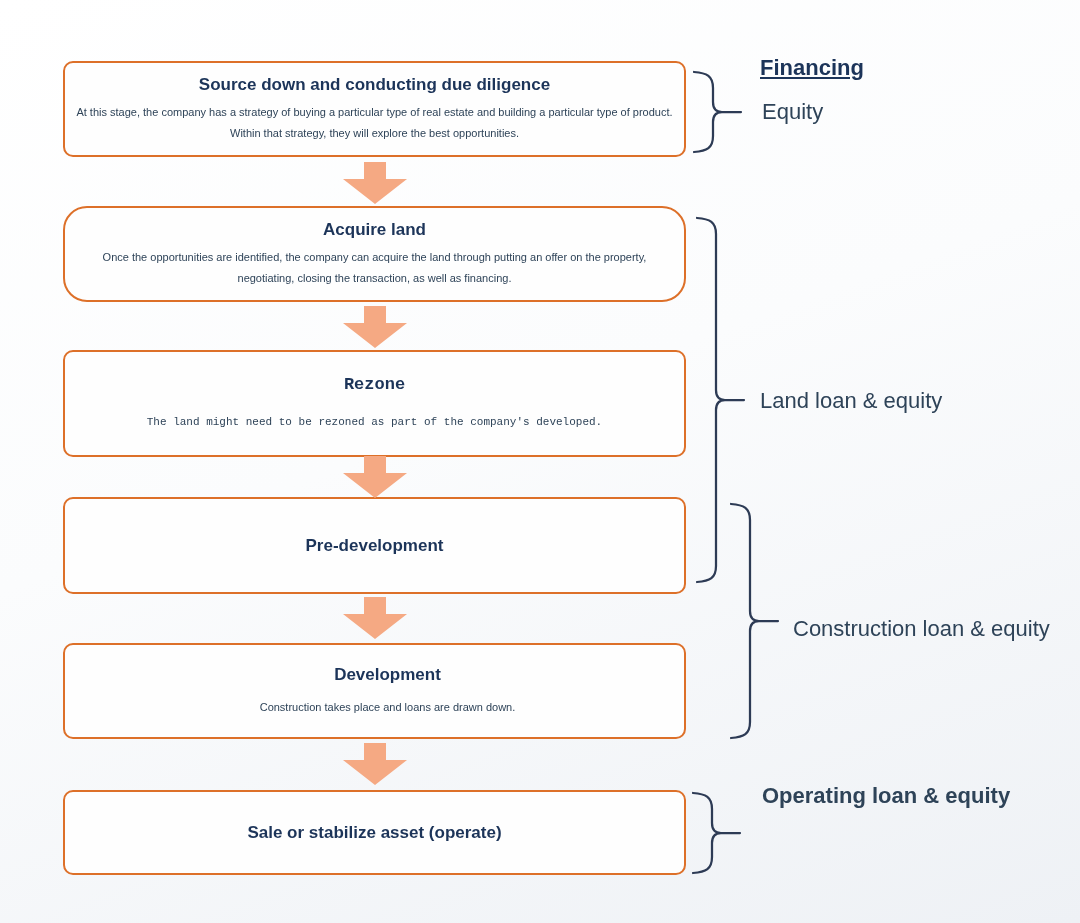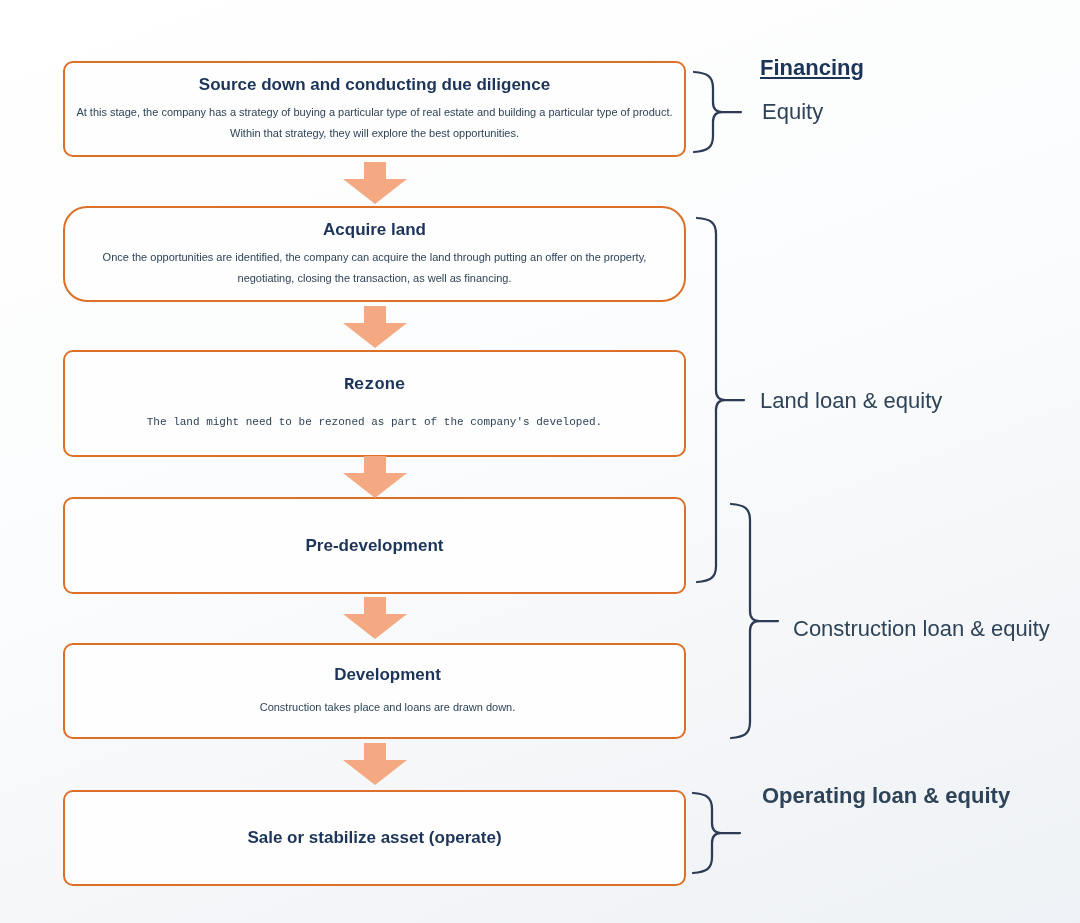--- a/index.html
+++ b/index.html
@@ -84,21 +84,21 @@
 
   <div class="flow-box" style="top:497px;height:97px;gap:10px;">
     <div class="box-title">Pre-development</div>
   </div>
 
   <div class="flow-box" style="top:643px;height:96px;gap:11px;padding-left:36px;">
     <div class="box-title">Development</div>
     <div class="box-desc">Construction takes place and loans are drawn down.</div>
   </div>
 
-  <div class="flow-box" style="top:790px;height:96px;gap:8px;">
+  <div class="flow-box" style="top:790px;height:85px;gap:8px;">
     <div class="box-title">Sale or stabilize asset (operate)</div>
   </div>
 
   <svg class="down-arrow" style="top:162px;" viewBox="0 0 64 42">
     <polygon points="21,0 43,0 43,17 64,17 32,42 0,17 21,17" fill="#f5a983"></polygon>
   </svg>
   <svg class="down-arrow" style="top:306px;" viewBox="0 0 64 42">
     <polygon points="21,0 43,0 43,17 64,17 32,42 0,17 21,17" fill="#f5a983"></polygon>
   </svg>
   <svg class="down-arrow" style="top:456px;" viewBox="0 0 64 42">

